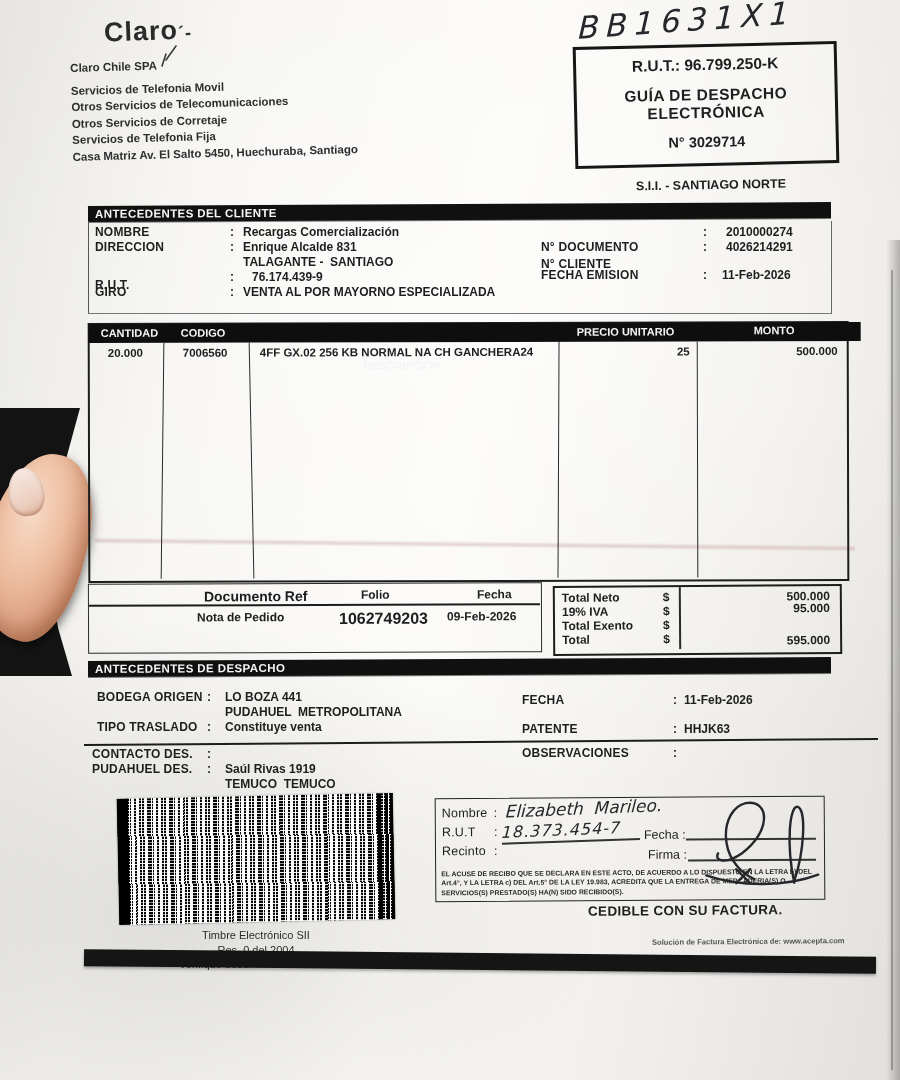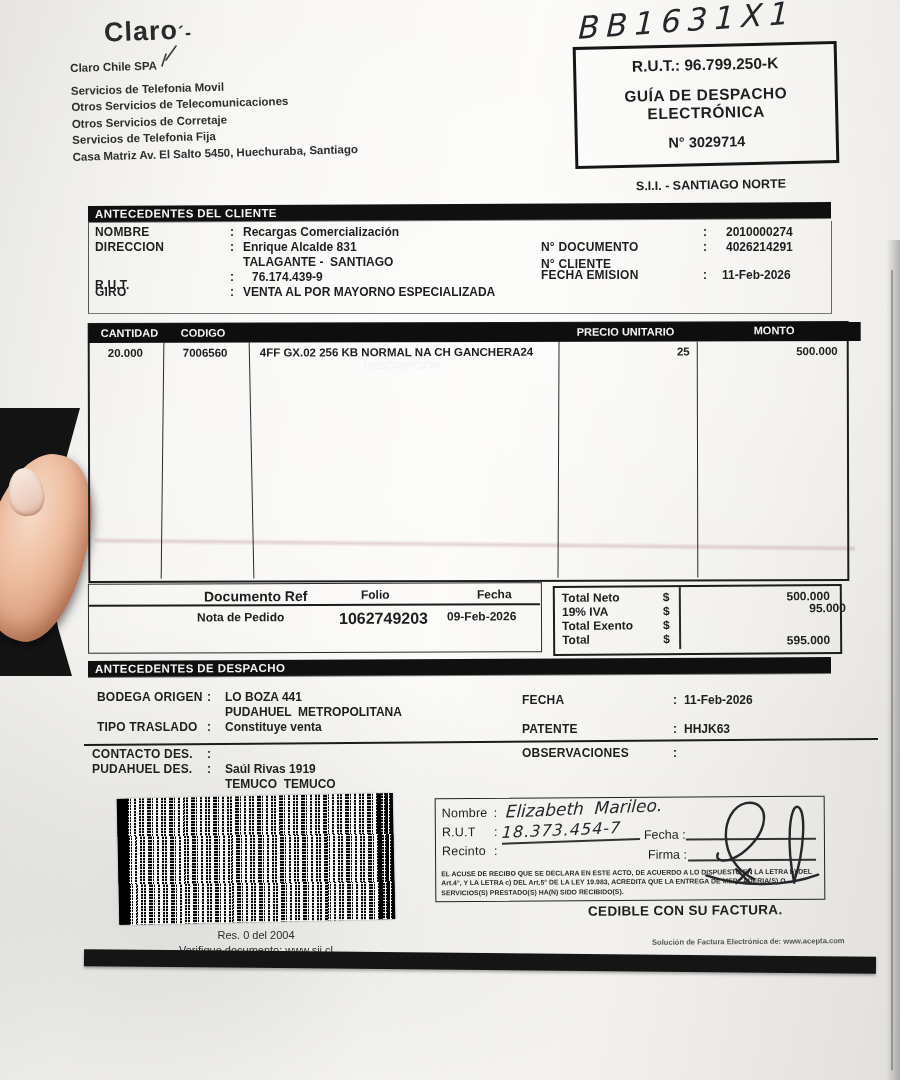--- a/index.html
+++ b/index.html
@@ -137,21 +137,21 @@
     <span class="abs" style="left:358px;top:26px;font-size:12px;">09-Feb-2026</span>
   </div>
 
   <div class="abs" style="left:553px;top:585px;width:285px;height:66px;border:2px solid #1d1d1d;transform:rotate(-.4deg);font-size:12px;font-weight:bold;">
     <div class="abs vline" style="left:124px;top:0;height:62px;width:2px;"></div>
     <span class="abs" style="left:7px;top:3px;">Total Neto</span>
     <span class="abs" style="left:108px;top:3px;">$</span>
     <span class="abs" style="left:180px;top:3px;width:95px;text-align:right;">500.000</span>
     <span class="abs" style="left:7px;top:17px;">19% IVA</span>
     <span class="abs" style="left:108px;top:17px;">$</span>
-    <span class="abs" style="left:196px;top:15px;width:95px;text-align:right;">95.000</span>
+    <span class="abs" style="left:180px;top:15px;width:95px;text-align:right;">95.000</span>
     <span class="abs" style="left:7px;top:31px;">Total Exento</span>
     <span class="abs" style="left:108px;top:31px;">$</span>
     <span class="abs" style="left:180px;top:31px;width:95px;text-align:right;"></span>
     <span class="abs" style="left:7px;top:45px;">Total</span>
     <span class="abs" style="left:108px;top:45px;">$</span>
     <span class="abs" style="left:180px;top:47px;width:95px;text-align:right;">595.000</span>
   </div>
 
   <div class="abs bar" style="left:88px;top:659px;width:736px;transform:rotate(-.3deg);">
     <span>ANTECEDENTES DE DESPACHO</span>
@@ -178,20 +178,21 @@
   <div class="abs lbl" style="left:207px;top:747px;">:</div>
   <div class="abs lbl" style="left:92px;top:762px;">PUDAHUEL DES.</div>
   <div class="abs lbl" style="left:207px;top:762px;">:</div>
   <div class="abs val" style="left:225px;top:762px;">Saúl Rivas 1919</div>
   <div class="abs val pre" style="left:225px;top:777px;">TEMUCO  TEMUCO</div>
   <div class="abs lbl" style="left:522px;top:746px;">OBSERVACIONES</div>
   <div class="abs lbl" style="left:673px;top:746px;">:</div>
 
   <div class="abs barcode" style="left:118px;top:796px;width:276px;height:126px;transform:rotate(-1.2deg);"></div>
   <div class="abs" style="left:118px;top:928px;width:276px;text-align:center;font-size:11px;color:#2b2b2b;line-height:14.5px;">
+    <div>Timbre Electrónico SII</div>
     <div>Res. 0 del 2004</div>
     <div>Verifique documento: www.sii.cl</div>
   </div>
 
   <div class="abs" style="left:435px;top:797px;width:388px;height:102px;border:1.5px solid #222;transform:rotate(-.4deg);">
     <span class="abs lbl" style="left:6px;top:7px;font-weight:normal;font-size:12.5px;">Nombre</span>
     <span class="abs" style="left:58px;top:7px;font-size:12.5px;">:</span>
     <span class="abs lbl" style="left:6px;top:26px;font-weight:normal;font-size:12.5px;">R.U.T</span>
     <span class="abs" style="left:58px;top:26px;font-size:12.5px;">:</span>
     <span class="abs lbl" style="left:6px;top:45px;font-weight:normal;font-size:12.5px;">Recinto</span>

